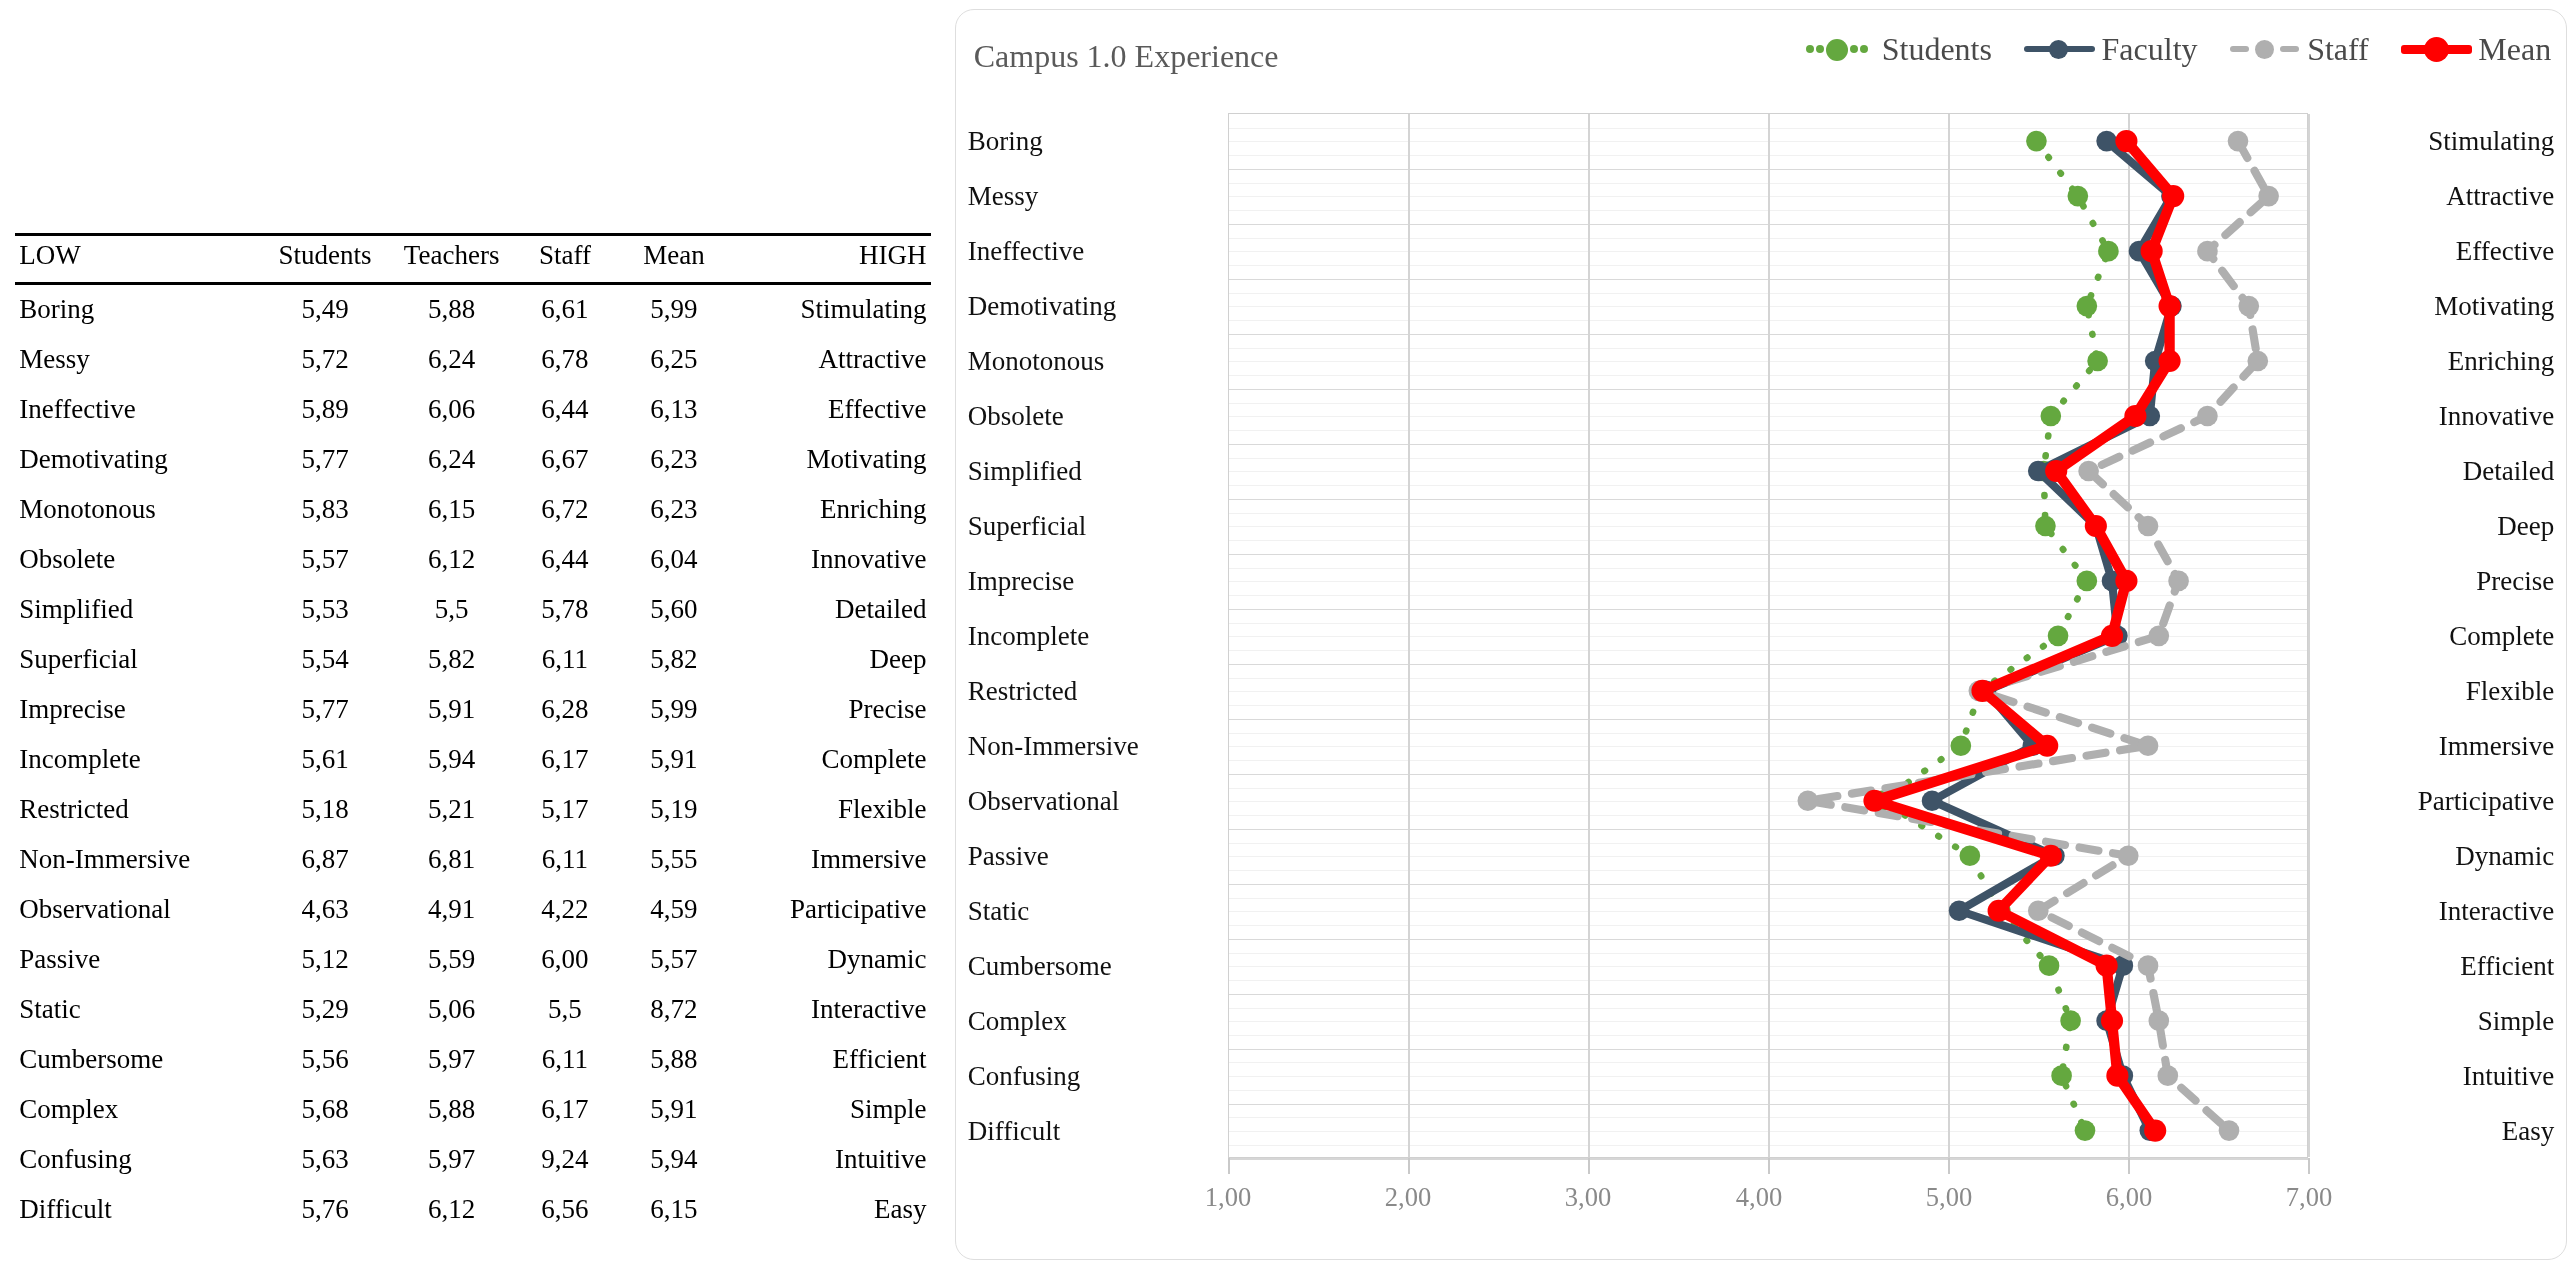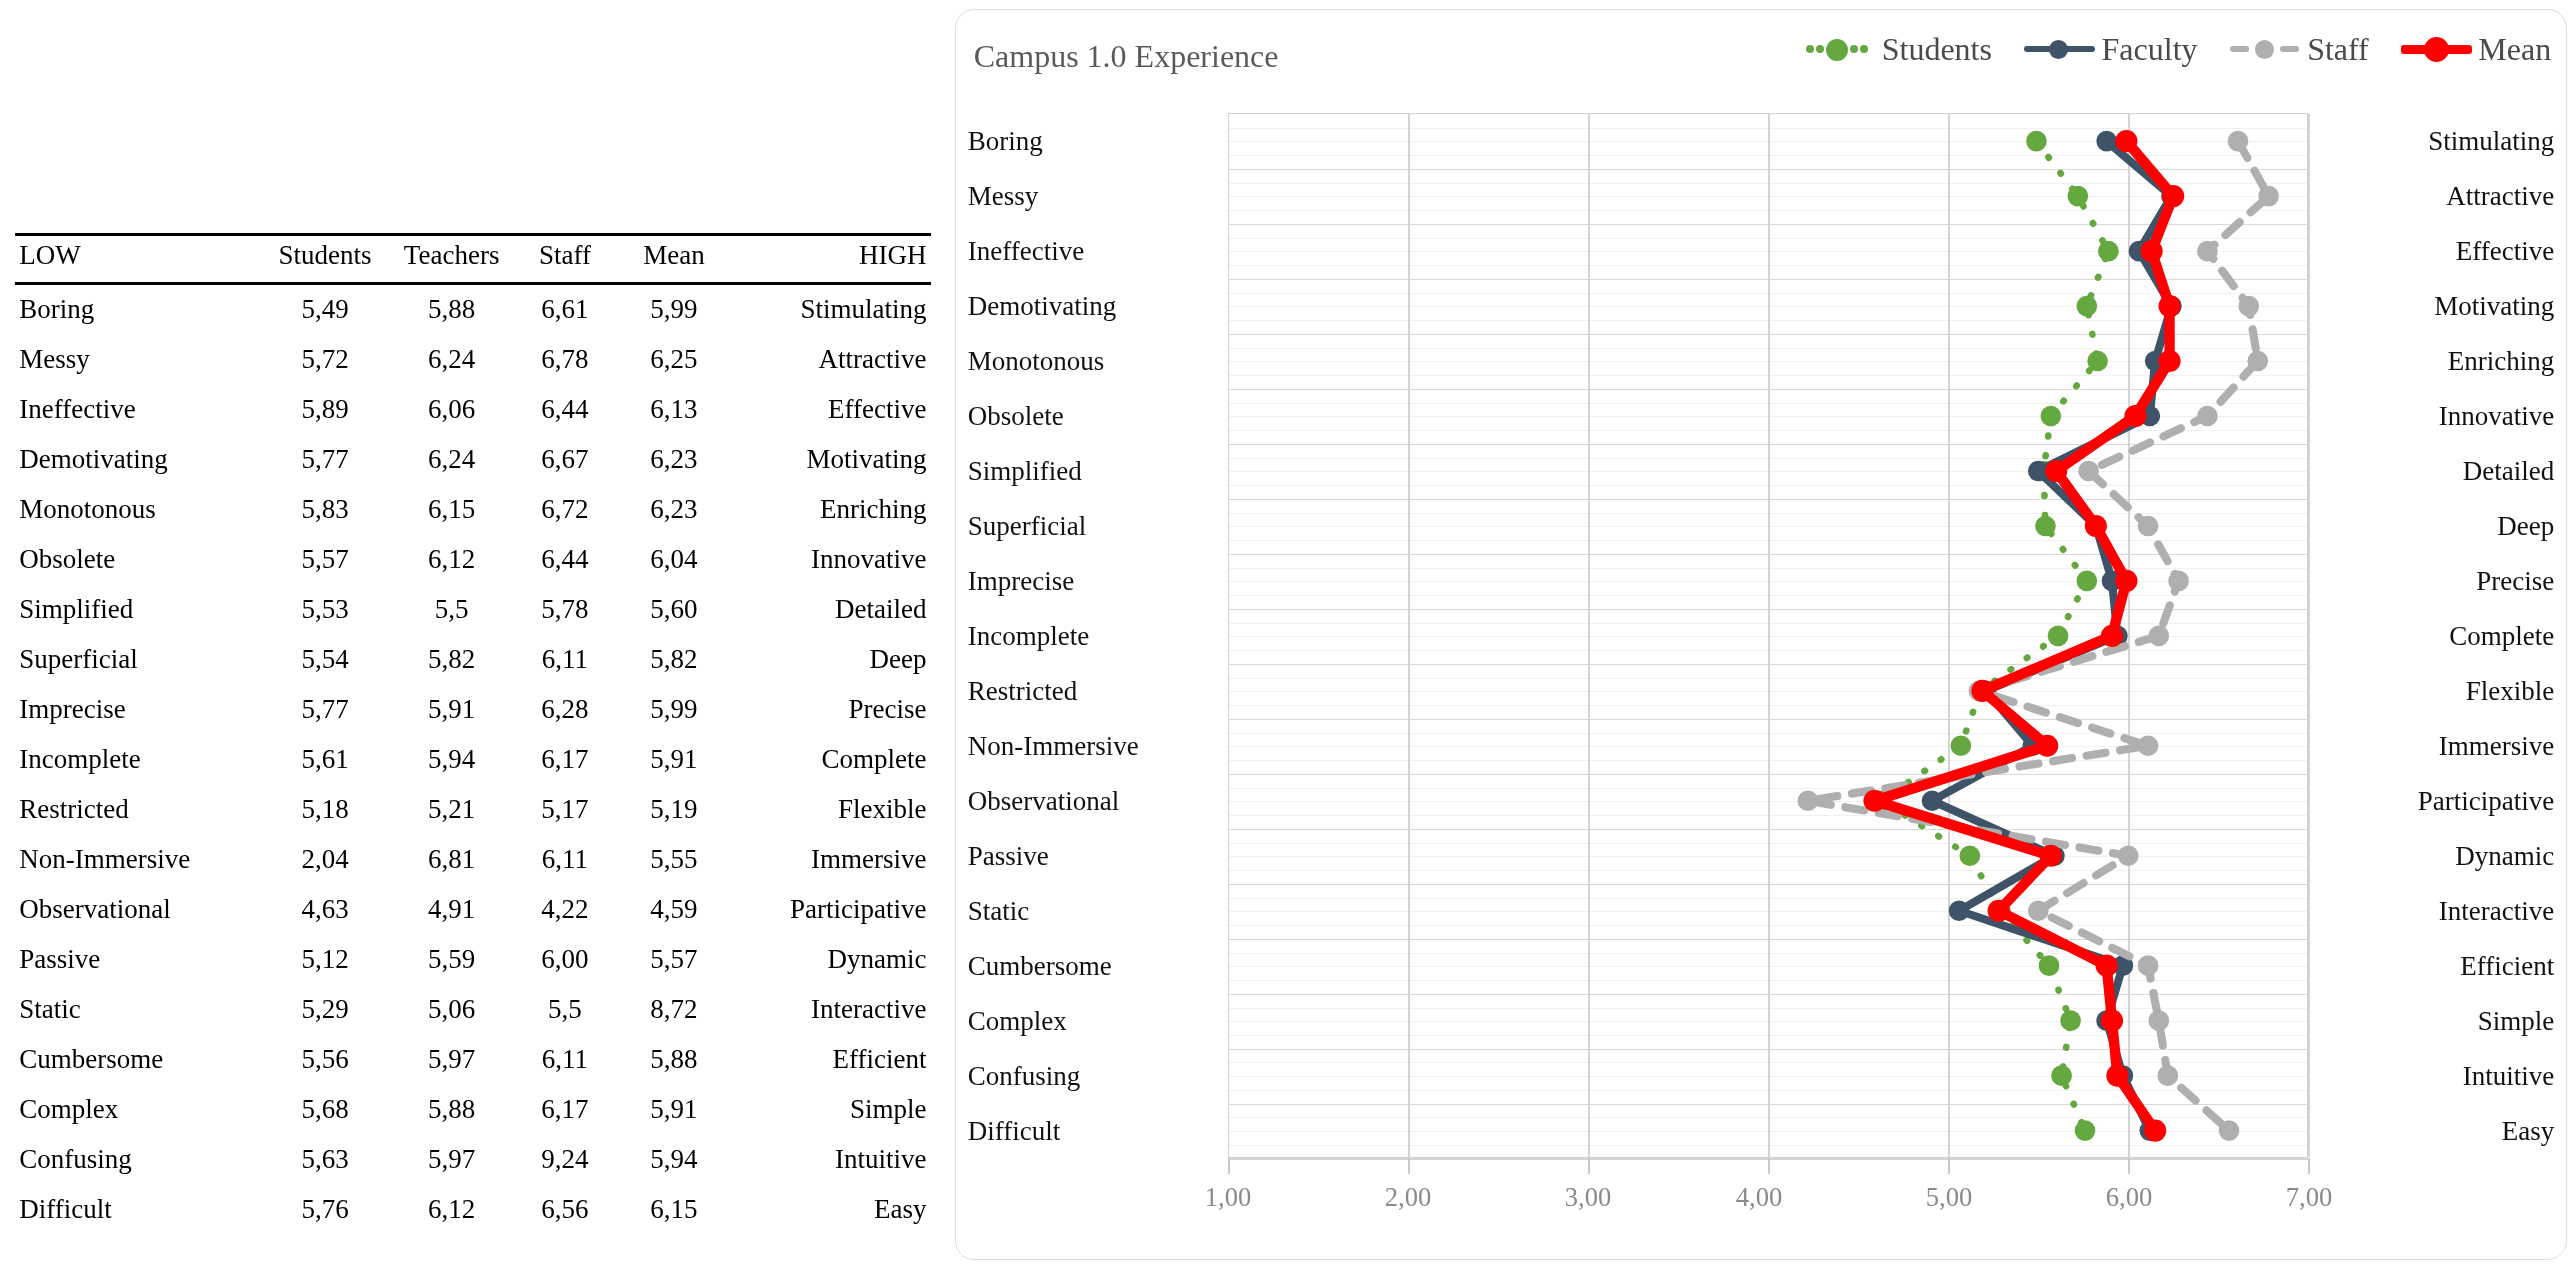--- a/index.html
+++ b/index.html
@@ -153,21 +153,21 @@
         <tr>
           <td class="c-low">Restricted</td>
           <td class="c-num">5,18</td>
           <td class="c-num2">5,21</td>
           <td class="c-num3">5,17</td>
           <td class="c-num4">5,19</td>
           <td class="c-high">Flexible</td>
         </tr>
         <tr>
           <td class="c-low">Non-Immersive</td>
-          <td class="c-num">2,04</td>
+          <td class="c-num">6,87</td>
           <td class="c-num2">6,81</td>
           <td class="c-num3">6,11</td>
           <td class="c-num4">5,55</td>
           <td class="c-high">Immersive</td>
         </tr>
         <tr>
           <td class="c-low">Observational</td>
           <td class="c-num">4,63</td>
           <td class="c-num2">4,91</td>
           <td class="c-num3">4,22</td>

